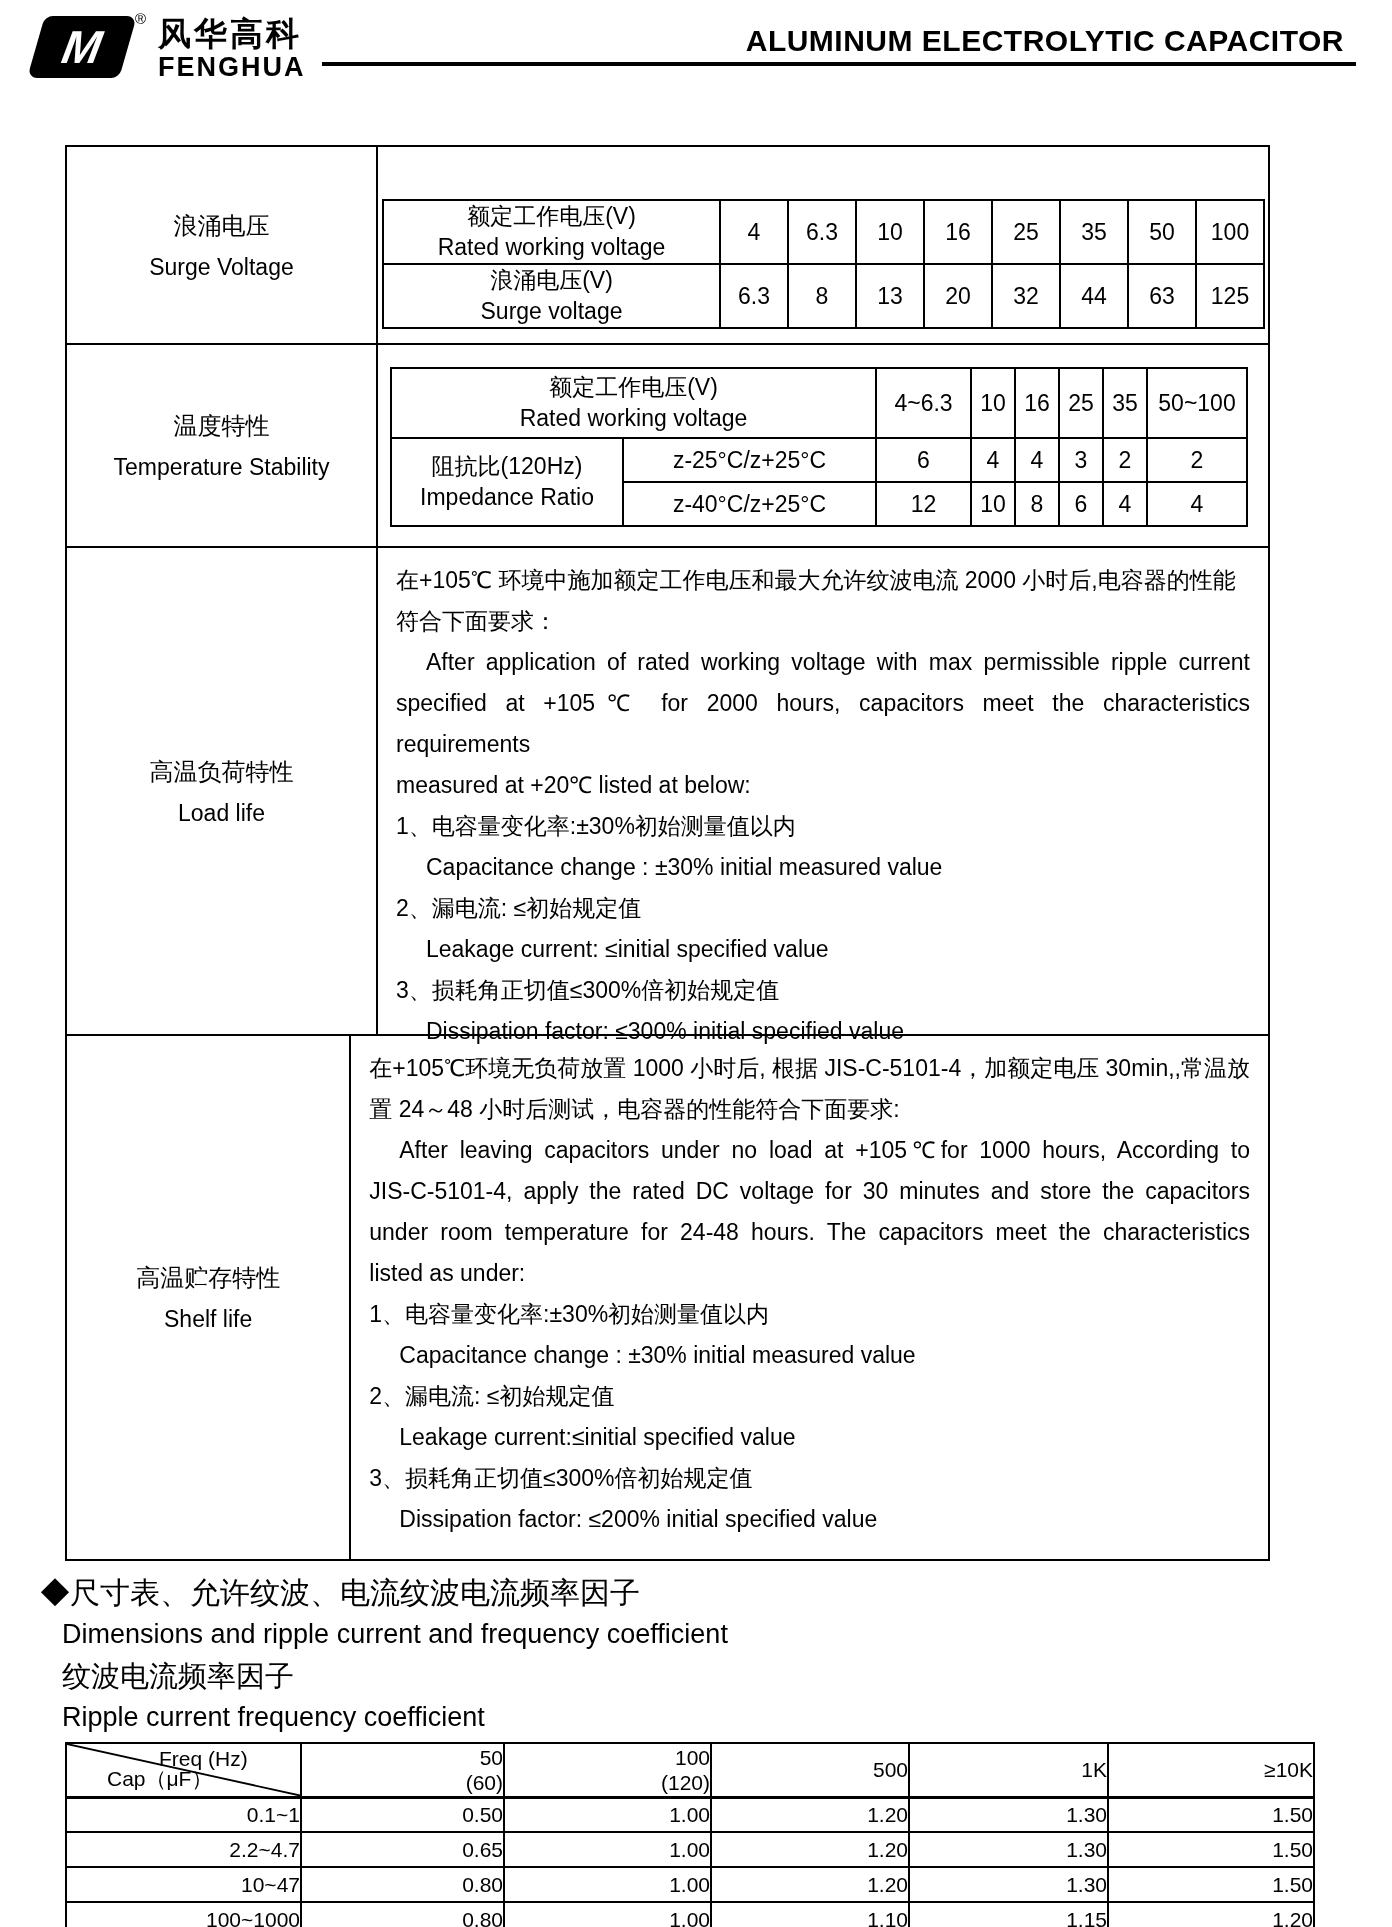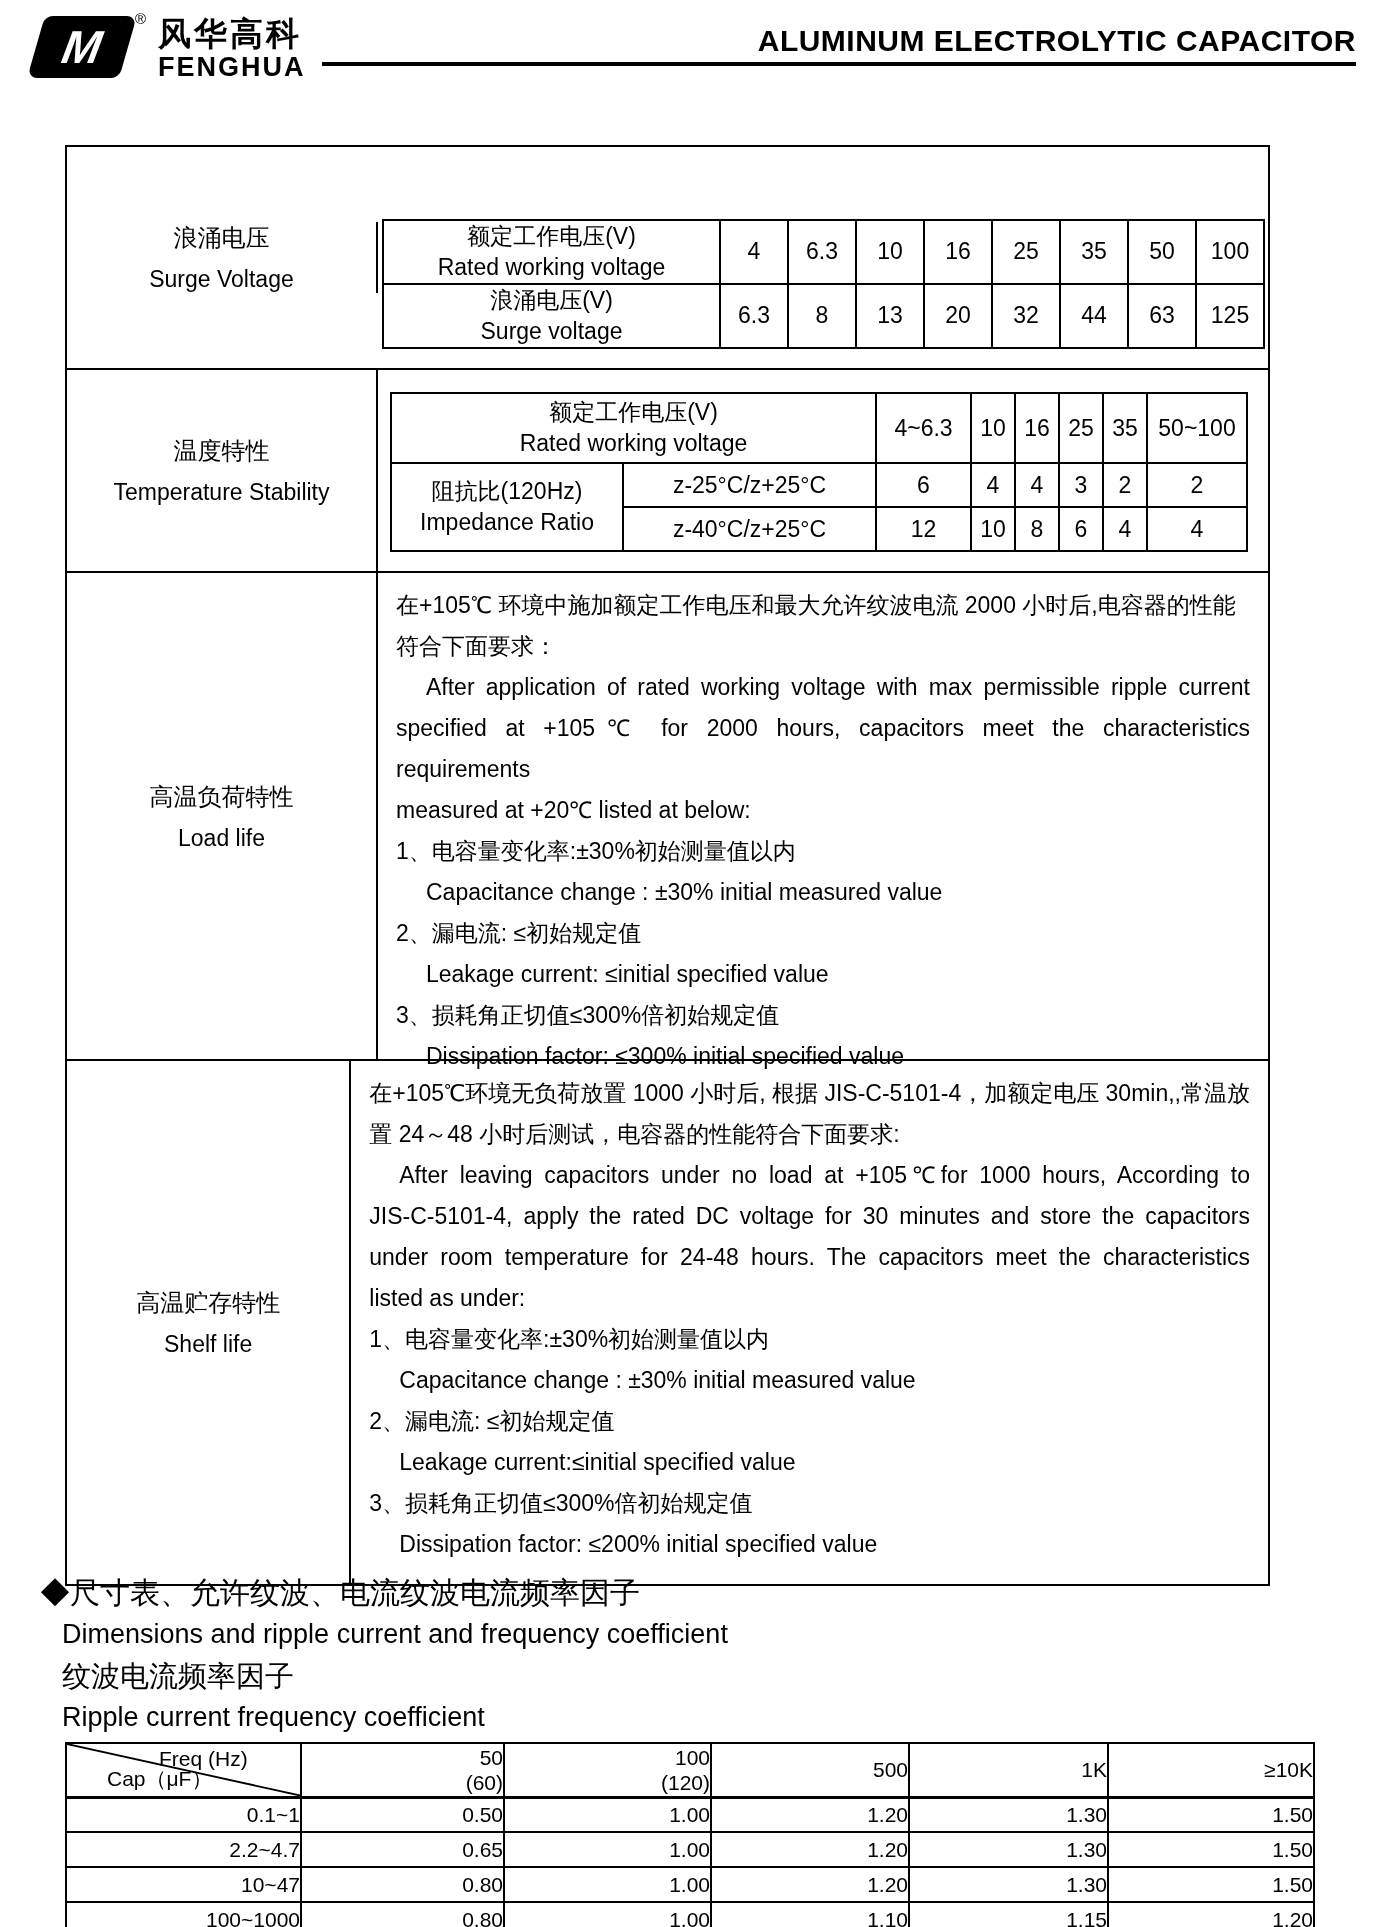--- a/index.html
+++ b/index.html
@@ -11,28 +11,28 @@
   .logo { position:absolute; left:36px; top:14px; width:110px; height:66px; }
   .logo-shape { position:absolute; left:0; top:2px; width:92px; height:62px; background:#000;
                 transform:skewX(-16deg); border-radius:8px 10px 8px 10px;
                 display:flex; align-items:center; justify-content:center; }
   .logo-glyph { color:#fff; font-weight:bold; font-style:italic; font-size:46px;
                 transform:skewX(6deg); line-height:1; }
   .reg-mark { position:absolute; top:-4px; right:0; font-size:15px; }
   .brand { position:absolute; left:158px; top:16px; }
   .brand-cn { font-size:33px; font-weight:bold; letter-spacing:3px; line-height:36px; }
   .brand-en { font-size:27px; font-weight:bold; letter-spacing:2px; line-height:30px; }
-  .doc-title { position:absolute; right:36px; top:24px; font-size:30px; font-weight:bold; letter-spacing:0.5px; }
+  .doc-title { position:absolute; right:48px; top:24px; font-size:30px; font-weight:bold; letter-spacing:0.5px; }
   .title-rule { position:absolute; left:322px; right:36px; top:62px; height:4px; background:#000; }
 
   
   .spec-table { position:absolute; left:65px; top:145px; width:1205px; border:2px solid #000; }
   .spec-row { display:flex; border-bottom:2px solid #000; }
   .spec-row:last-child { border-bottom:none; }
-  .row-surge { height:223px;align-items:center; }
+  .row-surge { height:198px; }
   .row-temp  { height:203px; }
   .row-load  { height:488px; }
   .row-shelf { height:523px; }
   .row-label { width:311px; border-right:2px solid #000; display:flex; flex-direction:column;
                align-items:center; justify-content:center; gap:12px; }
   .row-label .cn { font-size:24px; }
   .row-label .en { font-size:23px; }
   .row-content { flex:1; position:relative; }
 
   table.inner { border-collapse:collapse; table-layout:fixed; }

